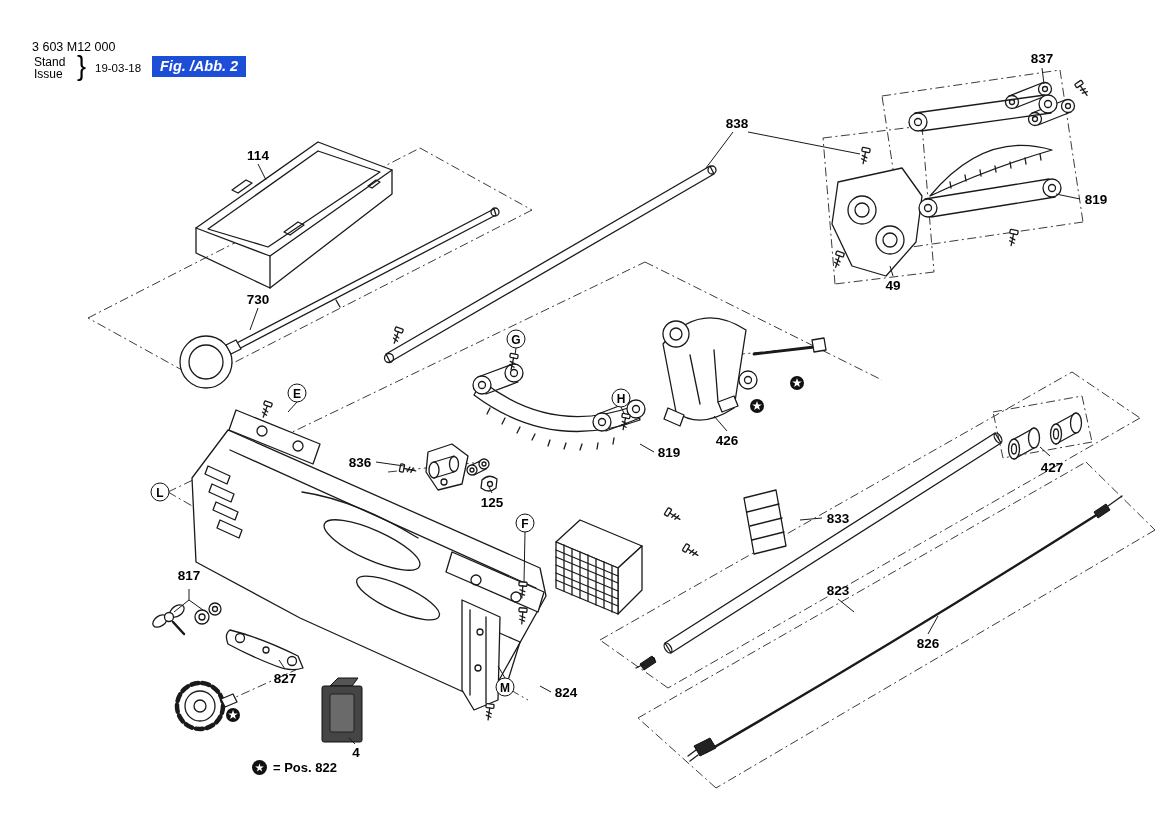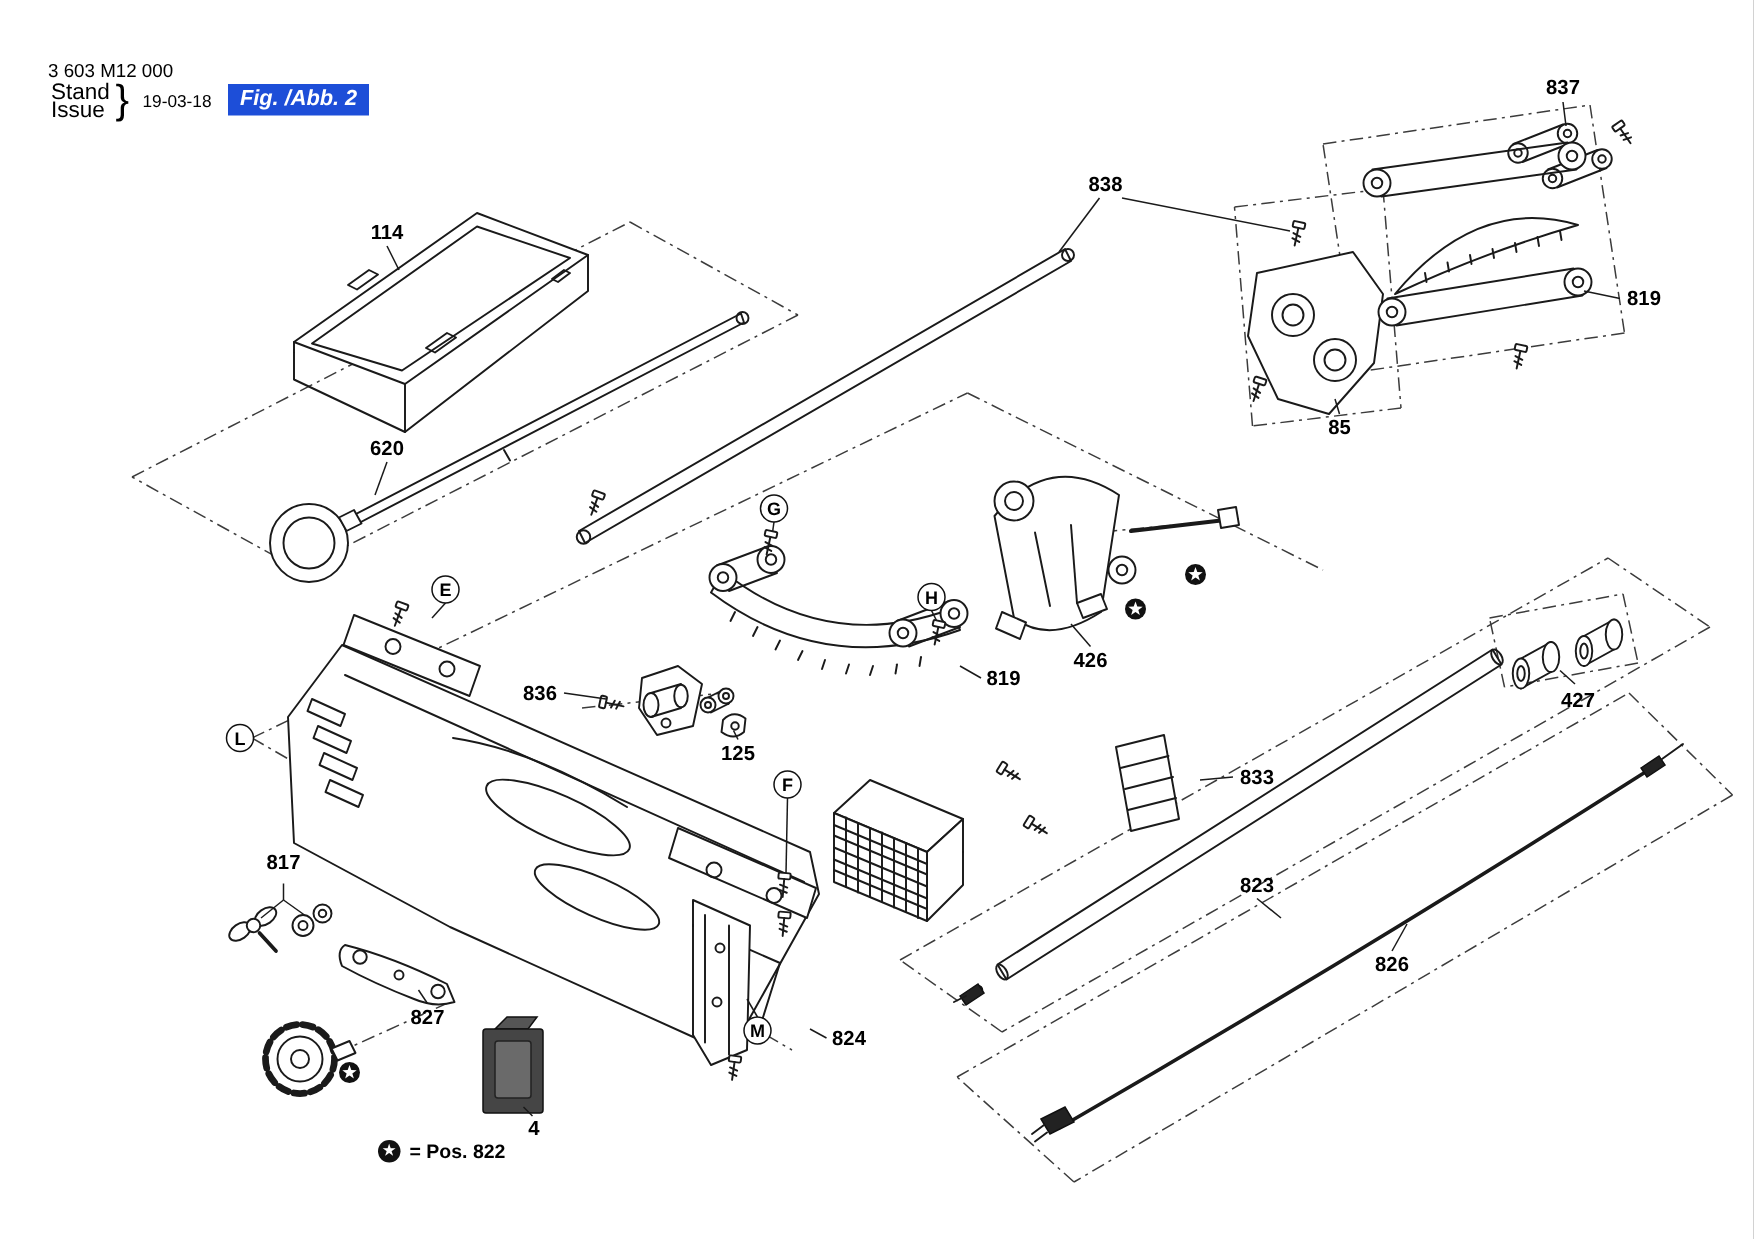--- a/index.html
+++ b/index.html
@@ -10,21 +10,21 @@
   .fw{fill:#ffffff;}
   .dd{stroke:#3c3c3c;stroke-width:1;fill:none;stroke-dasharray:9 3.5 2 3.5;}
   .ld{stroke:#1a1a1a;stroke-width:1;fill:none;}
   .dk{fill:#222;stroke:#111;stroke-width:1;}
   .callout{position:absolute;transform:translate(-50%,-50%);font-weight:bold;
            font-size:13.5px;color:#000;white-space:nowrap;}
   .refletter{position:absolute;transform:translate(-50%,-50%);width:19px;height:19px;
              border:1.5px solid #111;border-radius:50%;font-weight:bold;font-size:12px;
              display:flex;align-items:center;justify-content:center;background:#fff;box-sizing:border-box;}
   .hdr-partnum{position:absolute;left:32px;top:40px;font-size:12.5px;color:#000;}
-  .hdr-stand{position:absolute;left:34px;top:56px;font-size:15px;line-height:12px;color:#000;}
+  .hdr-stand{position:absolute;left:34px;top:56px;font-size:12px;line-height:12px;color:#000;}
   .hdr-brace{position:absolute;left:77px;top:51px;font-size:27px;font-weight:300;color:#000;}
   .hdr-date{position:absolute;left:95px;top:62px;font-size:11.5px;color:#000;}
   .figbadge{position:absolute;left:152px;top:56px;background:#1d4ed8;color:#fff;font-weight:bold;
             font-style:italic;font-size:14.5px;padding:2px 8px 3px;}
   .footer{position:absolute;left:50px;top:719px;font-size:11.5px;line-height:15.5px;color:#000;}
   .legend{position:absolute;left:252px;top:760px;display:flex;align-items:center;gap:6px;
           font-weight:bold;font-size:13px;color:#000;}
   .star-badge{width:15px;height:15px;border-radius:50%;background:#111;color:#fff;
               font-size:9.5px;line-height:15px;text-align:center;display:inline-block;}
 </style>
@@ -384,22 +384,22 @@
     <span>Issue</span>
   </div>
   <div class="hdr-brace">}</div>
   <div class="hdr-date">19-03-18</div>
   <div class="figbadge">Fig. /Abb. 2</div>
 
   <div class="callout" style="left:258px;top:155px">114</div>
   <div class="callout" style="left:1042px;top:58px">837</div>
   <div class="callout" style="left:737px;top:123px">838</div>
   <div class="callout" style="left:1096px;top:199px">819</div>
-  <div class="callout" style="left:893px;top:285px">85</div>
-  <div class="callout" style="left:258px;top:299px">620</div>
+  <div class="callout" style="left:893px;top:285px">49</div>
+  <div class="callout" style="left:258px;top:299px">730</div>
   <div class="callout" style="left:727px;top:440px">426</div>
   <div class="callout" style="left:360px;top:462px">836</div>
   <div class="callout" style="left:669px;top:452px">819</div>
   <div class="callout" style="left:492px;top:502px">125</div>
   <div class="callout" style="left:1052px;top:467px">427</div>
   <div class="callout" style="left:838px;top:518px">833</div>
   <div class="callout" style="left:838px;top:590px">823</div>
   <div class="callout" style="left:189px;top:575px">817</div>
   <div class="callout" style="left:928px;top:643px">826</div>
   <div class="callout" style="left:285px;top:678px">827</div>

